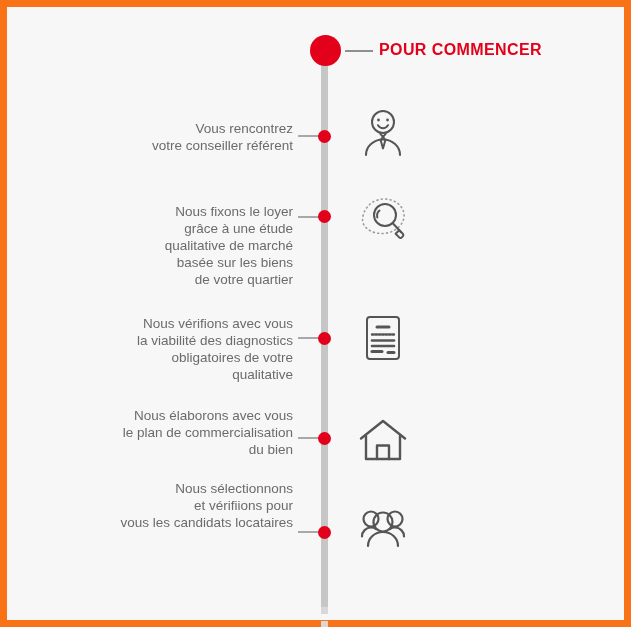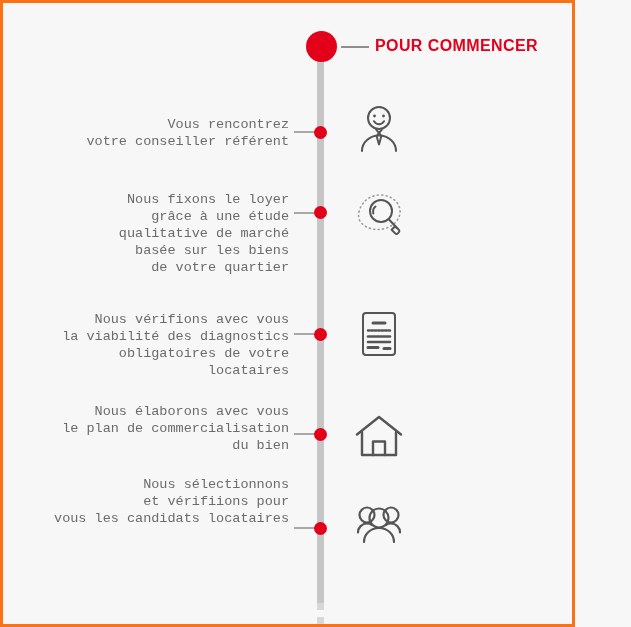--- a/index.html
+++ b/index.html
@@ -9,24 +9,24 @@
   body {
     width: 631px;
     height: 627px;
     background: #f7f7f7;
     font-family: "Liberation Sans", sans-serif;
     overflow: hidden;
   }
 
   .infographic {
     position: relative;
-    width: 575px;
+    width: 631px;
     height: 627px;
     box-sizing: border-box;
-    border: 3px solid #f97316;
+    border: 7px solid #f97316;
     background: #f7f7f7;
   }
 
   
   .spine-solid {
     position: absolute;
     left: 314px;
     top: 45px;
     width: 7px;
     height: 557px;
@@ -85,21 +85,21 @@
     width: 631px;
   }
   .step-label {
     position: absolute;
     right: 345px;
     width: 240px;
     text-align: right;
     color: #6b6b6b;
     font-size: 13.5px;
     line-height: 17px;
-    font-family: Liberation Mono, monospace;
+    font-family: Liberation Sans, sans-serif;
     white-space: pre-line;
   }
   .step-connector {
     position: absolute;
     left: 291px;
     width: 22px;
     height: 2px;
     background: #a8a8a8;
   }
   .step-dot {
@@ -146,21 +146,21 @@
         <circle cx="32.5" cy="14" r="1.4" fill="#555555" stroke="none"></circle>
         <path d="M23 19.2c1.3 2 3 3 5 3s3.7-1 5-3"></path>
         <path d="M11 49c0-8.5 7.6-15.4 17-15.4S45 40.5 45 49"></path>
         <path d="M25.3 27.8l2.7 3 2.7-3"></path>
         <path d="M28 30.8l-2.4 3.2 2.4 8.4 2.4-8.4z"></path>
       </svg>
     </div>
   </div>
 
   <div class="step">
-    <div class="step-label" style="top:188px">Nous fixons le loyer
+    <div class="step-label" style="top:196px">Nous fixons le loyer
 grâce à une étude
 qualitative de marché
 basée sur les biens
 de votre quartier</div>
     <div class="step-connector" style="top:209px"></div>
     <div class="step-dot" style="top:203px"></div>
     <div class="step-icon" style="top:183px">
       <svg viewBox="0 0 56 56" fill="none" stroke="#555555" stroke-width="2" stroke-linecap="round" stroke-linejoin="round">
         <path d="M8 26c2-10 11-17 21-17s19 6 20 15-7 17-17 19-21-2-24-10c-1-3 0-5 0-7z" stroke="#9a9a9a" stroke-width="1.6" stroke-dasharray="1 3.4"></path>
         <circle cx="30" cy="25" r="11"></circle>
@@ -168,21 +168,21 @@
         <path d="M44.2 40.2l3.6 3.6a1.8 1.8 0 0 1 0 2.6l-1 1a1.8 1.8 0 0 1-2.6 0l-3.6-3.6z"></path>
         <path d="M24.5 20.5c-2 1.6-2.8 4.4-2.2 7"></path>
       </svg>
     </div>
   </div>
 
   <div class="step">
     <div class="step-label" style="top:308px">Nous vérifions avec vous
 la viabilité des diagnostics
 obligatoires de votre
-locataires</div>
+qualitative</div>
     <div class="step-connector" style="top:330px"></div>
     <div class="step-dot" style="top:325px"></div>
     <div class="step-icon" style="top:303px">
       <svg viewBox="0 0 56 56" fill="none" stroke="#555555" stroke-width="2" stroke-linecap="round" stroke-linejoin="round">
         <rect x="12" y="7" width="32" height="42" rx="3"></rect>
         <path d="M22 17h12" stroke-width="3"></path>
         <path d="M17 24.5h22" stroke-width="2.4" stroke-dasharray="1.6 1.8"></path>
         <path d="M17 30.5h22" stroke-width="2.6"></path>
         <path d="M17 36h22" stroke-width="2.6"></path>
         <path d="M17 41.5h10" stroke-width="3"></path>

